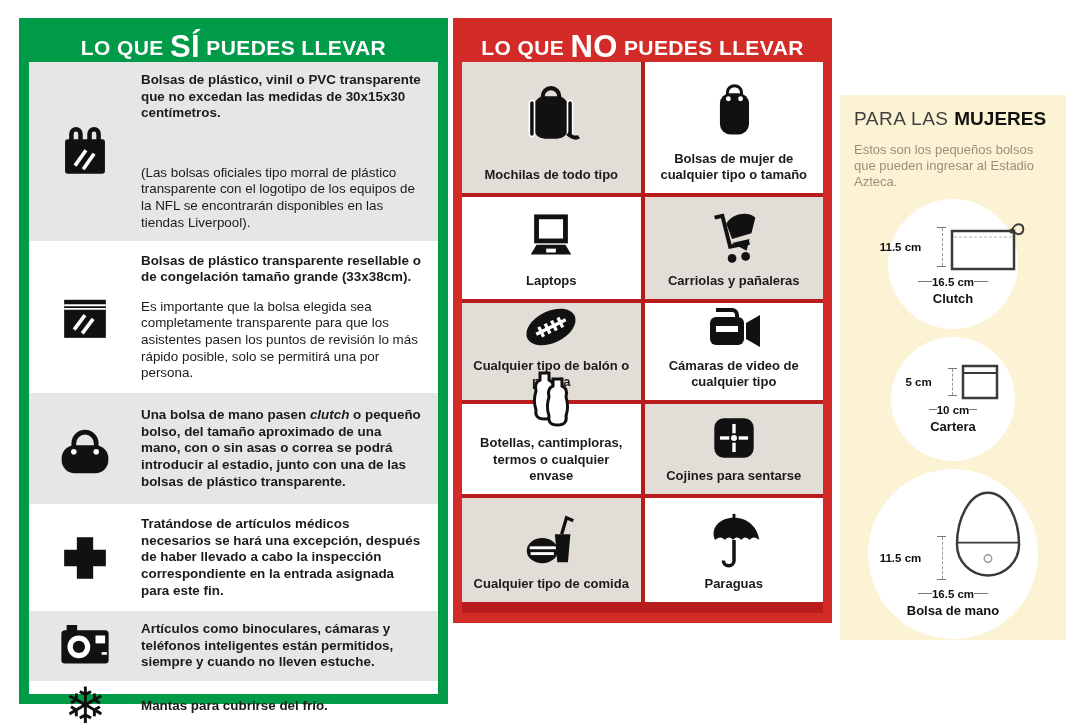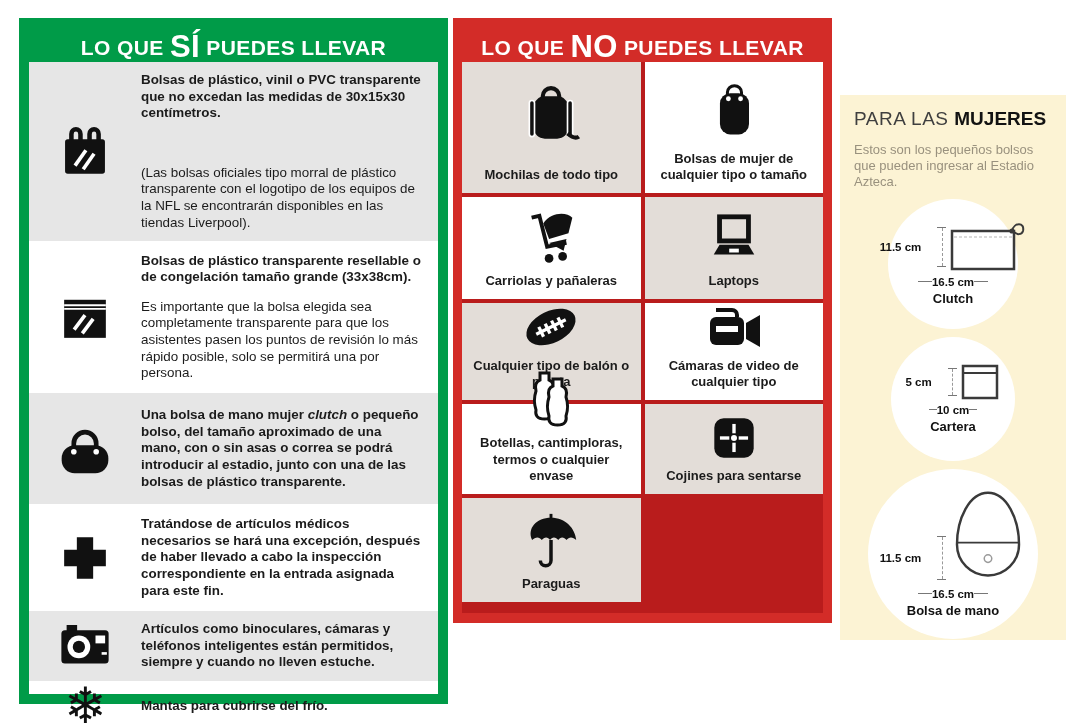--- a/index.html
+++ b/index.html
@@ -103,21 +103,21 @@
 
       <div class="arow" style="flex:0 0 111px">
         <div class="icon-slot">
           <svg width="60" height="56" viewBox="0 0 64 60">
               <path d="M20 32 v-8 a12 12 0 0 1 24 0 v8" fill="none" stroke="#111" stroke-width="5"></path>
               <rect x="7" y="26" width="50" height="30" rx="14" fill="#111"></rect>
               <circle cx="20" cy="33" r="3" fill="#fff"></circle>
               <circle cx="44" cy="33" r="3" fill="#fff"></circle>
             </svg>
         </div>
-        <div class="txt"><span class="b">Una bolsa de mano mujer </span><span class="b" style="font-style:italic">clutch</span><span class="b"> o pequeño bolso, del tamaño aproximado de una mano, con o sin asas o correa se podrá introducir al estadio, junto con una de las bolsas de plástico transparente.</span></div>
+        <div class="txt"><span class="b">Una bolsa de mano pasen </span><span class="b" style="font-style:italic">clutch</span><span class="b"> o pequeño bolso, del tamaño aproximado de una mano, con o sin asas o correa se podrá introducir al estadio, junto con una de las bolsas de plástico transparente.</span></div>
       </div>
 
       <div class="arow" style="flex:0 0 107px">
         <div class="icon-slot">
           <svg width="58" height="58" viewBox="0 0 64 64">
               <path d="M23 9 h18 v14 h14 v18 h-14 v14 h-18 v-14 h-14 v-18 h14 z" fill="#111"></path>
             </svg>
         </div>
         <div class="txt"><span class="b">Tratándose de artículos médicos necesarios se hará una excepción, después de haber llevado a cabo la inspección correspondiente en la entrada asignada para este fin.</span></div>
       </div>
@@ -173,40 +173,40 @@
               <rect x="17" y="15" width="31" height="44" rx="11" fill="#111"></rect>
               <circle cx="26" cy="21" r="2.6" fill="#fff"></circle>
               <circle cx="39" cy="21" r="2.6" fill="#fff"></circle>
             </svg>
         </div>
         <div class="clabel">Bolsas de mujer de cualquier tipo o tamaño</div>
       </div>
 
       <div class="cell">
         <div class="cicon">
+          <svg width="62" height="54" viewBox="0 0 64 56">
+              <rect x="17" y="5" width="30" height="25" fill="none" stroke="#111" stroke-width="5"></rect>
+              <path d="M11 44 L53 44 L47 34 L17 34 Z" fill="#111"></path>
+              <rect x="27" y="38" width="10" height="4" fill="#fff"></rect>
+            </svg>
+        </div>
+        <div class="clabel">Laptops</div>
+      </div>
+
+      <div class="cell">
+        <div class="cicon">
           <svg width="62" height="62" viewBox="0 0 64 64">
               <path d="M12 10 L20 8 L28 40 L48 36" fill="none" stroke="#111" stroke-width="4"></path>
               <path d="M24 16 C32 4 48 4 54 10 L50 26 L30 32 Z" fill="#111"></path>
               <path d="M30 36 L48 32 L45 44 Z" fill="#111"></path>
               <circle cx="30" cy="52" r="4.5" fill="#111"></circle>
               <circle cx="44" cy="50" r="4.5" fill="#111"></circle>
             </svg>
         </div>
         <div class="clabel">Carriolas y pañaleras</div>
-      </div>
-
-      <div class="cell">
-        <div class="cicon">
-          <svg width="62" height="54" viewBox="0 0 64 56">
-              <rect x="17" y="5" width="30" height="25" fill="none" stroke="#111" stroke-width="5"></rect>
-              <path d="M11 44 L53 44 L47 34 L17 34 Z" fill="#111"></path>
-              <rect x="27" y="38" width="10" height="4" fill="#fff"></rect>
-            </svg>
-        </div>
-        <div class="clabel">Laptops</div>
       </div>
 
       <div class="cell">
         <div class="cicon">
           <svg width="70" height="62" viewBox="0 0 64 56">
               <g transform="rotate(-26 32 28)">
                 <ellipse cx="32" cy="28" rx="24" ry="14.5" fill="#111"></ellipse>
                 <line x1="17" y1="28" x2="47" y2="28" stroke="#fff" stroke-width="3"></line>
                 <line x1="22" y1="23" x2="22" y2="33" stroke="#fff" stroke-width="3"></line>
                 <line x1="28.5" y1="23" x2="28.5" y2="33" stroke="#fff" stroke-width="3"></line>
@@ -250,20 +250,32 @@
               <line x1="32" y1="17" x2="32" y2="27" stroke="#fff" stroke-width="3.6"></line>
               <line x1="32" y1="37" x2="32" y2="47" stroke="#fff" stroke-width="3.6"></line>
               <line x1="17" y1="32" x2="27" y2="32" stroke="#fff" stroke-width="3.6"></line>
               <line x1="37" y1="32" x2="47" y2="32" stroke="#fff" stroke-width="3.6"></line>
               <circle cx="32" cy="32" r="3.2" fill="#fff"></circle>
             </svg>
         </div>
         <div class="clabel">Cojines para sentarse</div>
       </div>
 
+      <div class="cell">
+        <div class="cicon">
+          <svg width="62" height="62" viewBox="0 0 64 64">
+              <ellipse cx="23" cy="42" rx="16" ry="13" fill="#111"></ellipse>
+              <line x1="10" y1="39" x2="37" y2="39" stroke="#fff" stroke-width="3"></line>
+              <line x1="11" y1="45" x2="35" y2="45" stroke="#fff" stroke-width="3"></line>
+              <path d="M36 25 h16 l-2.5 29 h-11 z" fill="#111"></path>
+              <path d="M43 25 l5 -17 7 3" fill="none" stroke="#111" stroke-width="3.4"></path>
+            </svg>
+        </div>
+        <div class="clabel">Cualquier tipo de comida</div>
+      </div>
 
       <div class="cell">
         <div class="cicon">
           <svg width="62" height="62" viewBox="0 0 64 64">
               <rect x="30.5" y="4" width="3" height="7" fill="#111"></rect>
               <path d="M32 8 c15 0 25 11 26 23 c-3.5 -3.5 -7.5 -3.5 -10 0 c-2.5 -3.5 -6.5 -3.5 -8.5 0 c-2.5 -3.5 -6.5 -3.5 -8.5 0 c-2 -3.5 -6 -3.5 -8.5 0 c-2.5 -3.5 -6.5 -3.5 -10 0 C7 19 17 8 32 8 z" fill="#111"></path>
               <path d="M32 31 v21 a5.5 5.5 0 0 1 -11 0" fill="none" stroke="#111" stroke-width="3.6"></path>
             </svg>
         </div>
         <div class="clabel">Paraguas</div>

